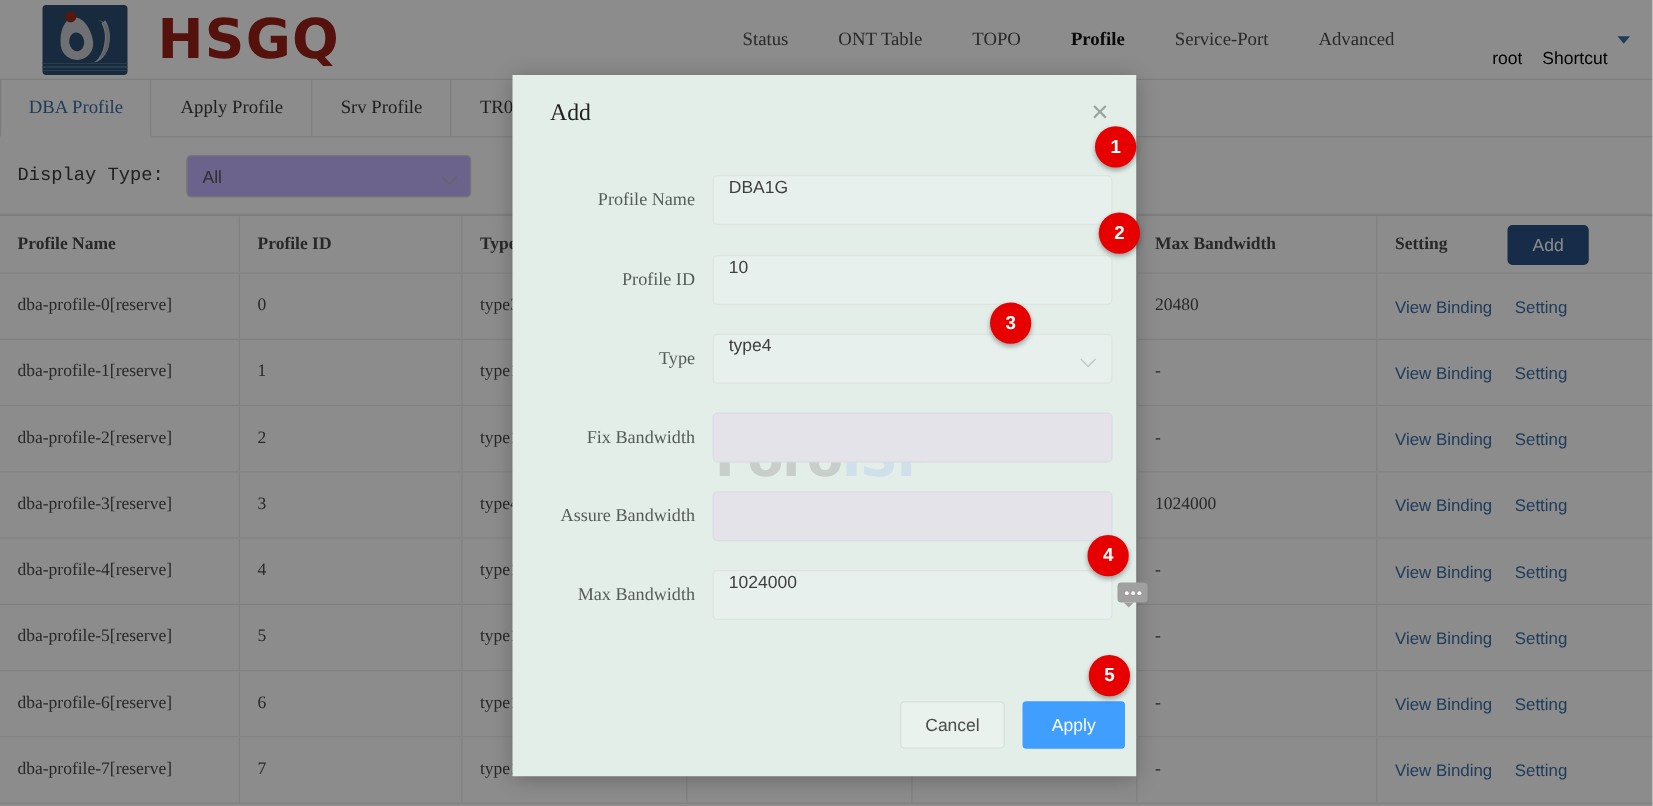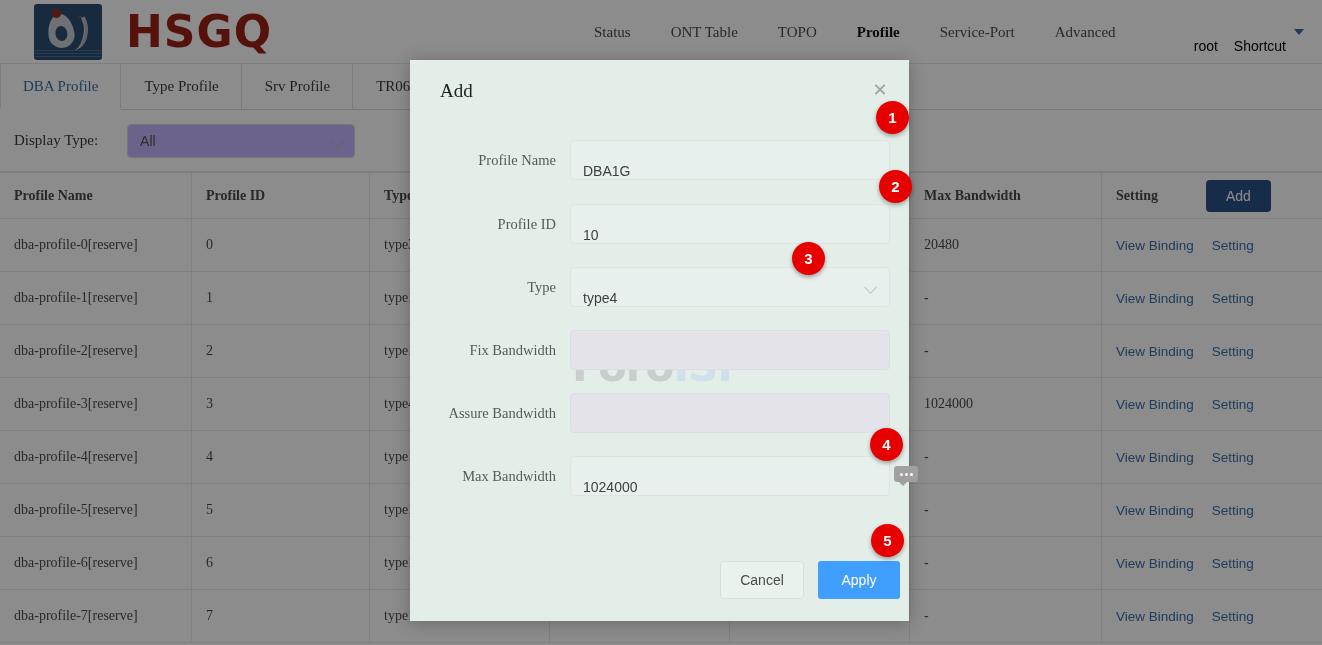--- a/index.html
+++ b/index.html
@@ -190,24 +190,24 @@
   
   .filterbar {
     height: 62px;
     background: #ffffff;
     display: flex;
     align-items: center;
     padding-left: 14px;
     border-bottom: 1px solid #e9e9e9;
   }
   .filter-label {
-    font-family: Liberation Serif, serif;
+    font-family: Liberation Mono, monospace;
     font-size: 15px;
     color: #3a3a3a;
-    margin-right: 29px;
+    margin-right: 18px;
   }
   .select-box {
     width: 228px;
     height: 34px;
     border: 1px solid #d8d8d8;
     border-radius: 4px;
     background: #c4b5fd;
     display: flex;
     align-items: center;
     padding: 0 12px;
@@ -357,21 +357,21 @@
     font-size: 14.5px;
     color: #555c58;
   }
   .form-field {
     width: 320px;
     height: 40px;
     border: 1px solid #dfe4e1;
     border-radius: 4px;
     background: #e7f0ec;
     display: flex;
-    align-items: flex-end;
+    align-items: flex-start;
     padding: 0 12px;
     font-family: "Liberation Sans", sans-serif;
     font-size: 14px;
     color: #3f3f3f;
     position: relative;
   }
   .form-field.disabled {
     background: #e3e3e9;
     border-color: #dcdce3;
     color: #a8a8b0;
@@ -501,21 +501,21 @@
 
     <div class="header-right">
       <div class="user-link">root</div>
       <div class="shortcut-link">Shortcut</div>
       <div class="caret"></div>
     </div>
   </div>
 
   <div class="tabbar">
     <div class="tab active">DBA Profile</div>
-    <div class="tab">Type Profile</div>
+    <div class="tab">Apply Profile</div>
     <div class="tab">Srv Profile</div>
     <div class="tab">TR069 Profile</div>
   </div>
 
   <div class="filterbar">
     <div class="filter-label">Display Type:</div>
     <div class="select-box">
       <span>All</span>
       <span class="chev"></span>
     </div>

